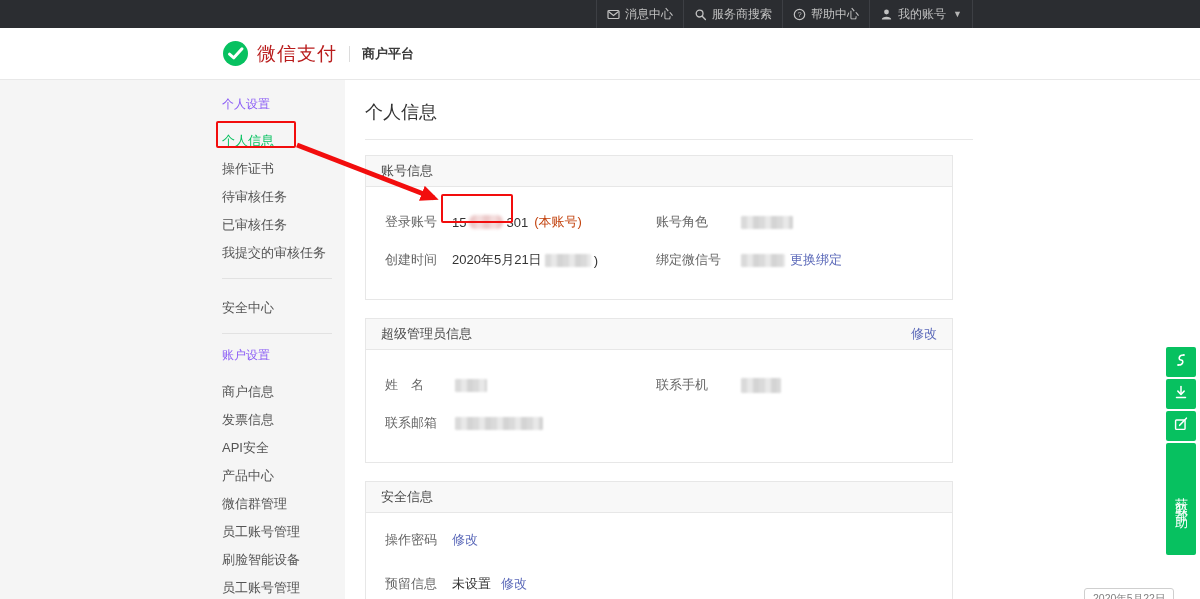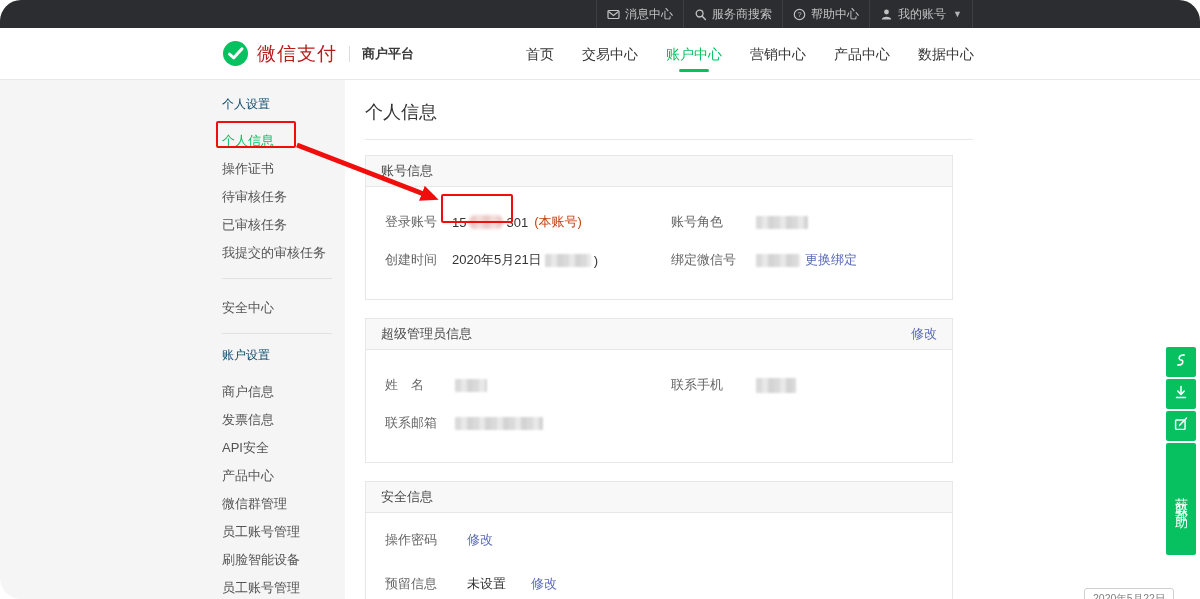--- a/index.html
+++ b/index.html
@@ -1,18 +1,18 @@
 <!DOCTYPE html>
 <html><head>
 <meta charset="utf-8">
 <style>
   * { margin:0; padding:0; box-sizing:border-box; }
   html,body { background:#fff; }
   body { font-family:"Liberation Sans","DejaVu Sans",sans-serif; }
-  .screen { position:relative; width:1200px; height:599px; overflow:hidden; background:#fff; margin:0 auto;border-radius:21px; }
+  .screen { position:relative; width:1200px; height:599px; overflow:hidden; background:#fff; margin:0 auto; }
 
   
   .topbar { height:28px; background:#2b2d31; display:flex; justify-content:flex-end; padding-right:227px; }
   .tb-item { display:flex; align-items:center; gap:5px; padding:0 10px; border-left:1px solid #3d3f44; color:#c2c2c2; font-size:12px; cursor:pointer; }
   .tb-item:last-child { border-right:1px solid #3d3f44; }
   .tb-item svg { display:block; }
   .caret { font-size:9px; color:#b5b5b5; margin-left:2px; }
 
   
   .header { height:52px; background:#fff; border-bottom:1px solid #e8e8e8; display:flex; align-items:center; }
@@ -22,34 +22,34 @@
   .brand-sep { width:1px; height:16px; background:#dcdcdc; margin:0 12px; }
   .brand-portal { font-size:13px; font-weight:700; color:#3a3a3a; }
   .mainnav { margin-left:auto; margin-right:222px; display:flex; gap:20px; height:52px; align-items:center; }
   .nav-item { position:relative; font-size:14px; color:#353535; height:52px; line-height:52px; padding:0 4px; cursor:pointer; }
   .nav-item.active { color:#07C160; }
   .nav-item.active::after { content:""; position:absolute; left:50%; transform:translateX(-50%); bottom:8px; width:30px; height:3px; border-radius:2px; background:#07C160; }
 
   
   .bodyrow { display:flex; height:519px; }
   .sidebar { width:345px; flex:none; background:#f5f5f5; padding:16px 0 0 222px; }
-  .side-label { font-size:12px; color:#0c4a6e; margin-bottom:12px; }
+  .side-label { font-size:12px; color:#8b5cf6; margin-bottom:12px; }
   .side-item { font-size:13px; color:#545454; padding:7px 0; height:28px; cursor:pointer; }
   .side-item.active { color:#07C160; }
   .side-div { width:110px; height:1px; background:#e2e2e2; margin:13px 0; }
 
   .content { flex:1; background:#fff; padding:20px 0 0 20px; }
   .page-title { font-size:18px; font-weight:400; color:#333; margin-bottom:15px; }
   .title-hr { width:608px; height:1px; background:#e8e8e8; margin-bottom:15px; }
 
   .card { width:588px; border:1px solid #e7e7e7; margin-bottom:18px; background:#fff; }
   .card-h { background:#f8f8f8; border-bottom:1px solid #e7e7e7; padding:6px 15px; font-size:13px; color:#4a4a4a; display:flex; align-items:center; }
   .card-h .h-action { margin-left:auto; }
   .card-b { padding:16px 0 20px 0; }
-  .row { display:flex; padding:10px 0; align-items:center;gap:15px; }
+  .row { display:flex; padding:10px 0; align-items:center; }
   .col-l { width:290px; display:flex; align-items:center; }
   .col-r { flex:1; display:flex; align-items:center; }
   .lbl { font-size:13px; color:#666; margin-left:19px; width:67px; flex:none; }
   .lbl-r { font-size:13px; color:#666; width:82px; flex:none; }
   .val { font-size:13px; color:#333; display:flex; align-items:center; }
   .link { font-size:13px; color:#5b69b9; cursor:pointer; text-decoration:none; }
   .green-note { color:#c2410c; margin-left:6px; font-size:13px; }
 
   .mosaic { display:inline-block; height:13px; border-radius:1px; vertical-align:middle; margin:0 3px;
             background:repeating-linear-gradient(90deg,#dadada 0 6px,#e8e8e8 6px 12px,#d4d4d4 12px 18px); filter:blur(1.3px); }
@@ -122,28 +122,20 @@
       <span class="brand-logo">
         <svg width="27" height="27" viewBox="0 0 27 27">
             <circle cx="13.5" cy="13.5" r="12.5" fill="#07C160"></circle>
             <path d="M7.5 14.2 L11.8 17.8 L20 8.8" fill="none" stroke="#fff" stroke-width="3" stroke-linecap="round" stroke-linejoin="round"></path>
           </svg>
       </span>
       <span class="brand-name">微信支付</span>
       <span class="brand-sep"></span>
       <span class="brand-portal">商户平台</span>
     </div>
-    <nav class="mainnav">
-      <div class="nav-item">首页</div>
-      <div class="nav-item">交易中心</div>
-      <div class="nav-item active">账户中心</div>
-      <div class="nav-item">营销中心</div>
-      <div class="nav-item">产品中心</div>
-      <div class="nav-item">数据中心</div>
-    </nav>
   </div>
 
   <div class="bodyrow">
 
     <aside class="sidebar">
       <div class="side-label">个人设置</div>
       <div class="side-item active">个人信息</div>
       <div class="side-item">操作证书</div>
       <div class="side-item">待审核任务</div>
       <div class="side-item">已审核任务</div>

